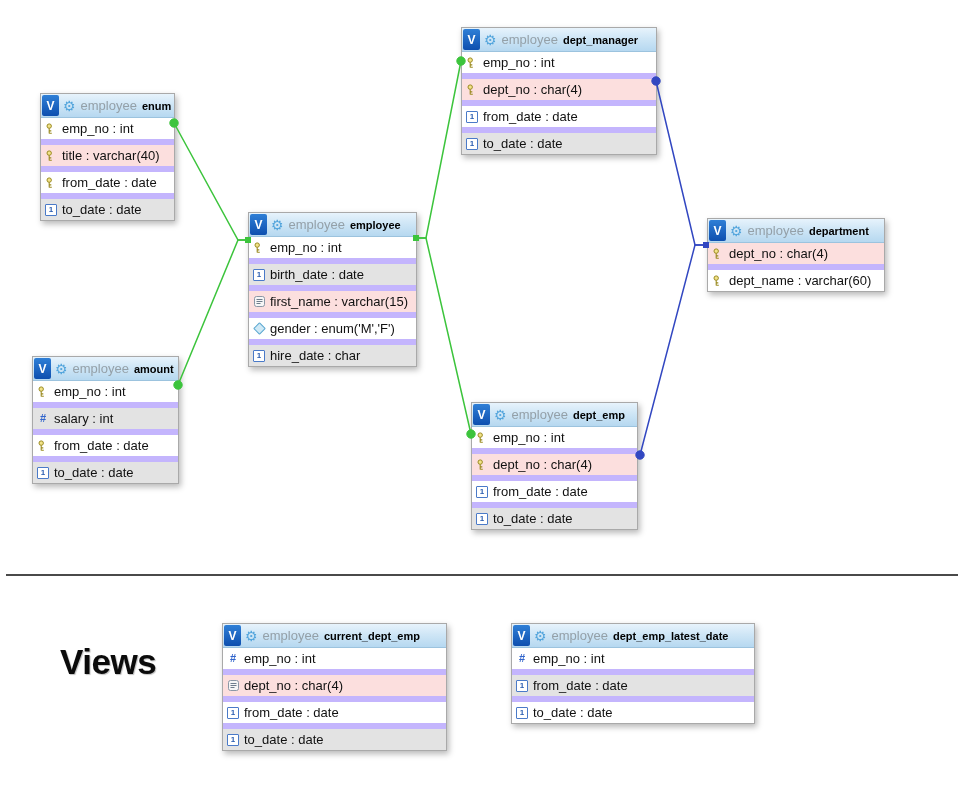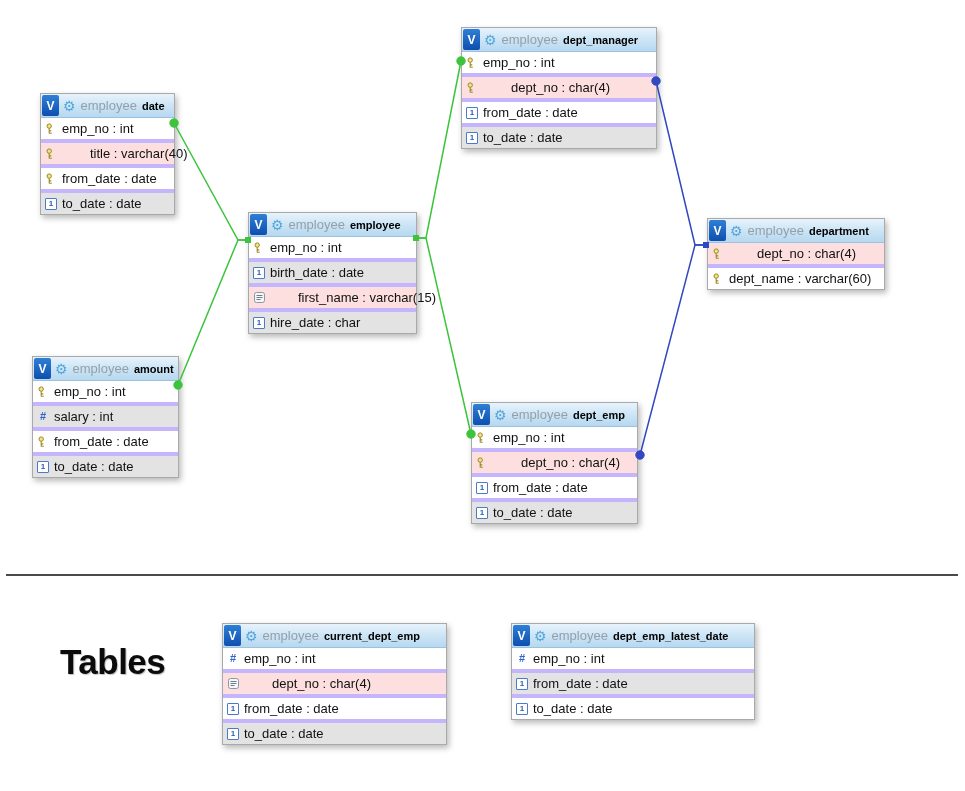--- a/index.html
+++ b/index.html
@@ -23,51 +23,51 @@
   .v-badge{display:inline-flex;align-items:center;justify-content:center;
        width:17px;height:21px;margin:0 4px 0 1px;border-radius:2px;
        background:linear-gradient(180deg,#2f7fd6,#0e4faf);color:#fff;
        font-weight:bold;font-size:12px;flex:0 0 auto;}
   .gear{font-family:"DejaVu Sans",sans-serif;color:#53a5dc;font-size:14px;
        line-height:14px;margin-right:5px;flex:0 0 auto;}
   .schema-name{color:#94a0a8;margin-right:5px;font-size:13px;}
   .table-name{font-weight:bold;color:#000;font-size:11px;padding-right:4px;}
 
   .db-row{height:21px;line-height:21px;display:flex;align-items:center;
-       padding-left:3px;border-bottom:4px solid #c4b5fd;white-space:nowrap;}
+       padding-left:3px;border-bottom:6px solid #c4b5fd;white-space:nowrap;}
   .db-row:last-child{border-bottom:none;}
   .bg-white{background:#ffffff;}
   .bg-gray{background:#e3e3e3;}
-  .bg-pink{background:#fcdfde;gap:28px;}
+  .bg-pink{background:#fcdfde;}
   .col-icon{width:14px;display:inline-flex;align-items:center;justify-content:center;
        margin-right:4px;flex:0 0 auto;}
   .icon-date{display:inline-block;width:10px;height:10px;border:1px solid #4a7ac8;
        background:#fff;color:#2a5db0;font-size:8px;line-height:9px;text-align:center;
        font-weight:bold;border-radius:1px;}
   .icon-enum{display:inline-block;width:7px;height:7px;border:1px solid #5aa7d0;
        background:#cfe9f6;transform:rotate(45deg);border-radius:1px;}
   .icon-int{color:#3366cc;font-weight:bold;font-size:11px;}
   .col-text{color:#111;}
 
   #wires{position:absolute;inset:0;z-index:3;pointer-events:none;}
 </style>
 </head>
 <body>
 
 <div id="canvas">
-  <div id="heading-views" class="section-heading">Tables</div>
+  <div id="heading-views" class="section-heading">Views</div>
   <div id="divider"></div>
 
   <div id="tables-layer">
       <div class="db-table" style="left: 40px; top: 93px; width: 133px;">
         <div class="db-header">
           <span class="v-badge">V</span>
           <span class="gear">⚙</span>
           <span class="schema-name">employee</span>
-          <span class="table-name">date</span>
+          <span class="table-name">enum</span>
         </div>
         <div class="db-row bg-white">
           <span class="col-icon">
             <svg width="12" height="12" viewBox="0 0 12 12">
               <circle cx="4.2" cy="3.1" r="2.2" fill="#f2e388" stroke="#9a8a20" stroke-width="1"></circle>
               <path d="M4.2 5.3 L4.2 10.6 M4.2 7.9 L6.3 7.9 M4.2 10.2 L6.8 10.2" stroke="#9a8a20" stroke-width="1.1" fill="none"></path>
             </svg>
           </span>
           <span class="col-text">emp_no : int</span>
         </div>
@@ -119,20 +119,26 @@
           <span class="col-text">birth_date : date</span>
         </div>
         <div class="db-row bg-pink">
           <span class="col-icon">
             <svg width="11" height="11" viewBox="0 0 11 11">
               <rect x="0.5" y="0.5" width="10" height="10" rx="2" fill="#f6f6f6" stroke="#8a97a5"></rect>
               <path d="M2.5 3.5 H8.5 M2.5 5.5 H8.5 M2.5 7.5 H6.5" stroke="#6f7d8c" stroke-width="1"></path>
             </svg>
           </span>
           <span class="col-text">first_name : varchar(15)</span>
+        </div>
+        <div class="db-row bg-white">
+          <span class="col-icon">
+            <span class="icon-enum"></span>
+          </span>
+          <span class="col-text">gender : enum('M','F')</span>
         </div>
         <div class="db-row bg-gray">
           <span class="col-icon">
             <span class="icon-date">1</span>
           </span>
           <span class="col-text">hire_date : char</span>
         </div>
       </div>
       <div class="db-table" style="left: 32px; top: 356px; width: 145px;">
         <div class="db-header">

